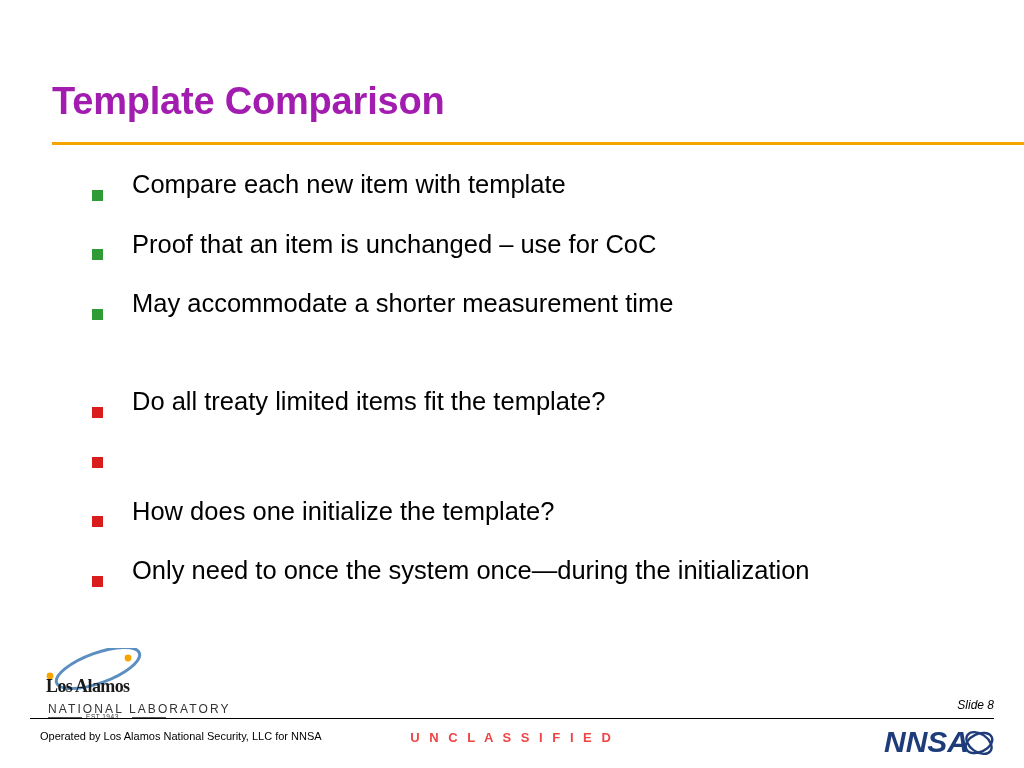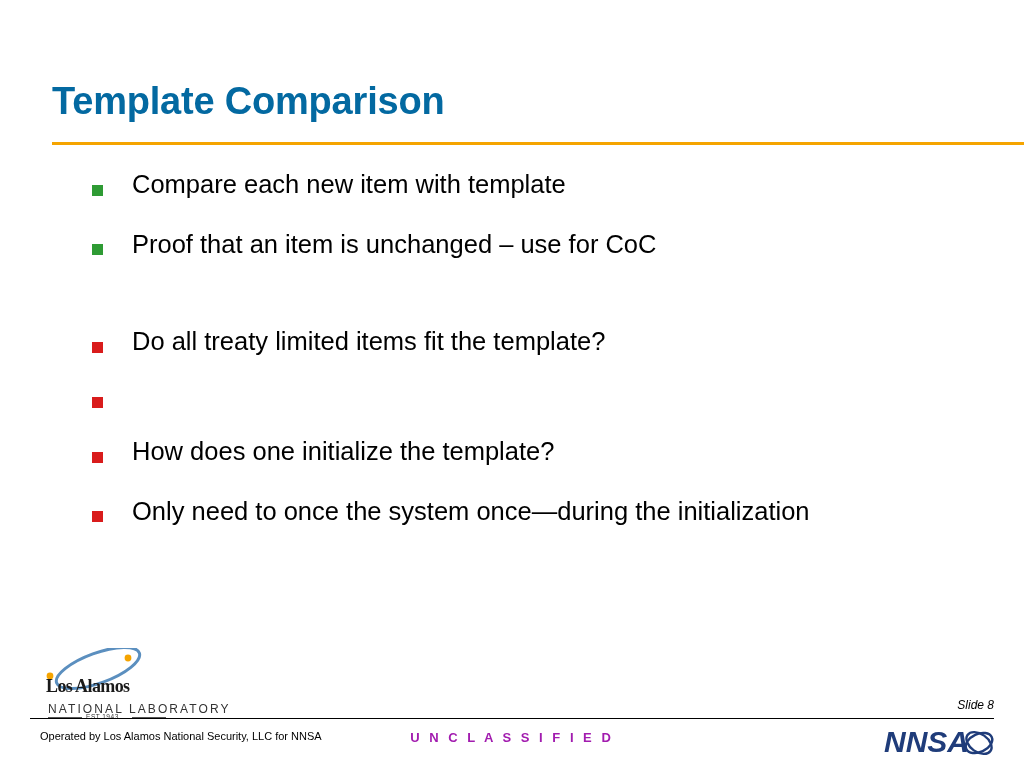--- a/index.html
+++ b/index.html
@@ -16,21 +16,21 @@
     overflow: hidden;
   }
 
   
   .slide-title {
     position: absolute;
     left: 52px;
     top: 80px;
     font-size: 38px;
     font-weight: bold;
-    color: #0369a1;
+    color: #a21caf;
     letter-spacing: -0.2px;
     white-space: nowrap;
   }
   .title-rule {
     position: absolute;
     left: 52px;
     top: 142px;
     width: 972px;
     height: 3px;
     background: #F5A400;
@@ -38,21 +38,21 @@
 
   
   .bullet-list {
     position: absolute;
     left: 92px;
     top: 168px;
     width: 880px;
   }
   .bullet {
     display: flex;
-    align-items: center;
+    align-items: flex-end;
     margin-bottom: 27px;
   }
   .bullet .marker {
     width: 11px;
     height: 11px;
     flex: 0 0 11px;
     margin-top: 12px;
     margin-right: 29px;
   }
   .bullet.green .marker { background: #2E9B34; }
@@ -91,21 +91,21 @@
   }
   .classification {
     position: absolute;
     left: 0;
     right: 0;
     top: 730px;
     text-align: center;
     font-size: 13px;
     font-weight: bold;
     letter-spacing: 3px;
-    color: #a21caf;
+    color: #ef4444;
   }
 
   
   .lanl-logo {
     position: absolute;
     left: 36px;
     top: 648px;
     width: 180px;
     height: 68px;
   }
@@ -164,20 +164,24 @@
   <div class="bullet green">
     <span class="marker"></span>
     <span class="text">Compare each new item with template</span>
   </div>
 
   <div class="bullet green">
     <span class="marker"></span>
     <span class="text">Proof that an item is unchanged – use for CoC</span>
   </div>
 
+  <div class="bullet green">
+    <span class="marker"></span>
+    <span class="text">May accommodate a shorter measurement time</span>
+  </div>
 
   <div class="group-gap"></div>
 
   <div class="bullet red">
     <span class="marker"></span>
     <span class="text">Do all treaty limited items fit the template?</span>
   </div>
 
   <div class="bullet red">
     <span class="marker"></span>

